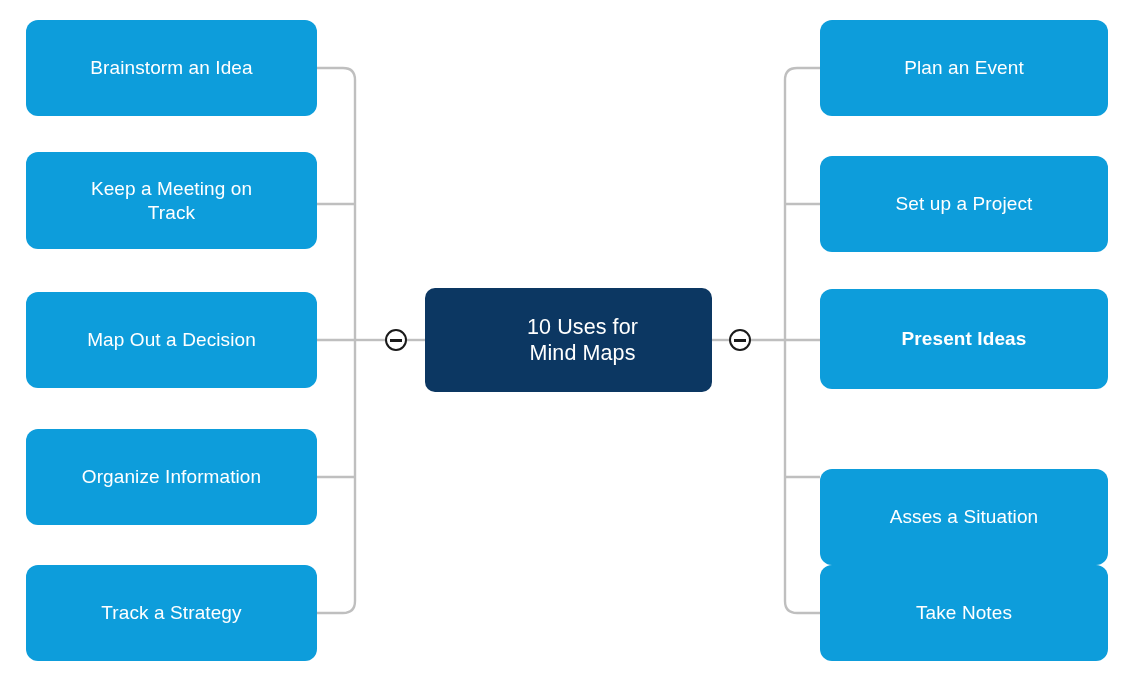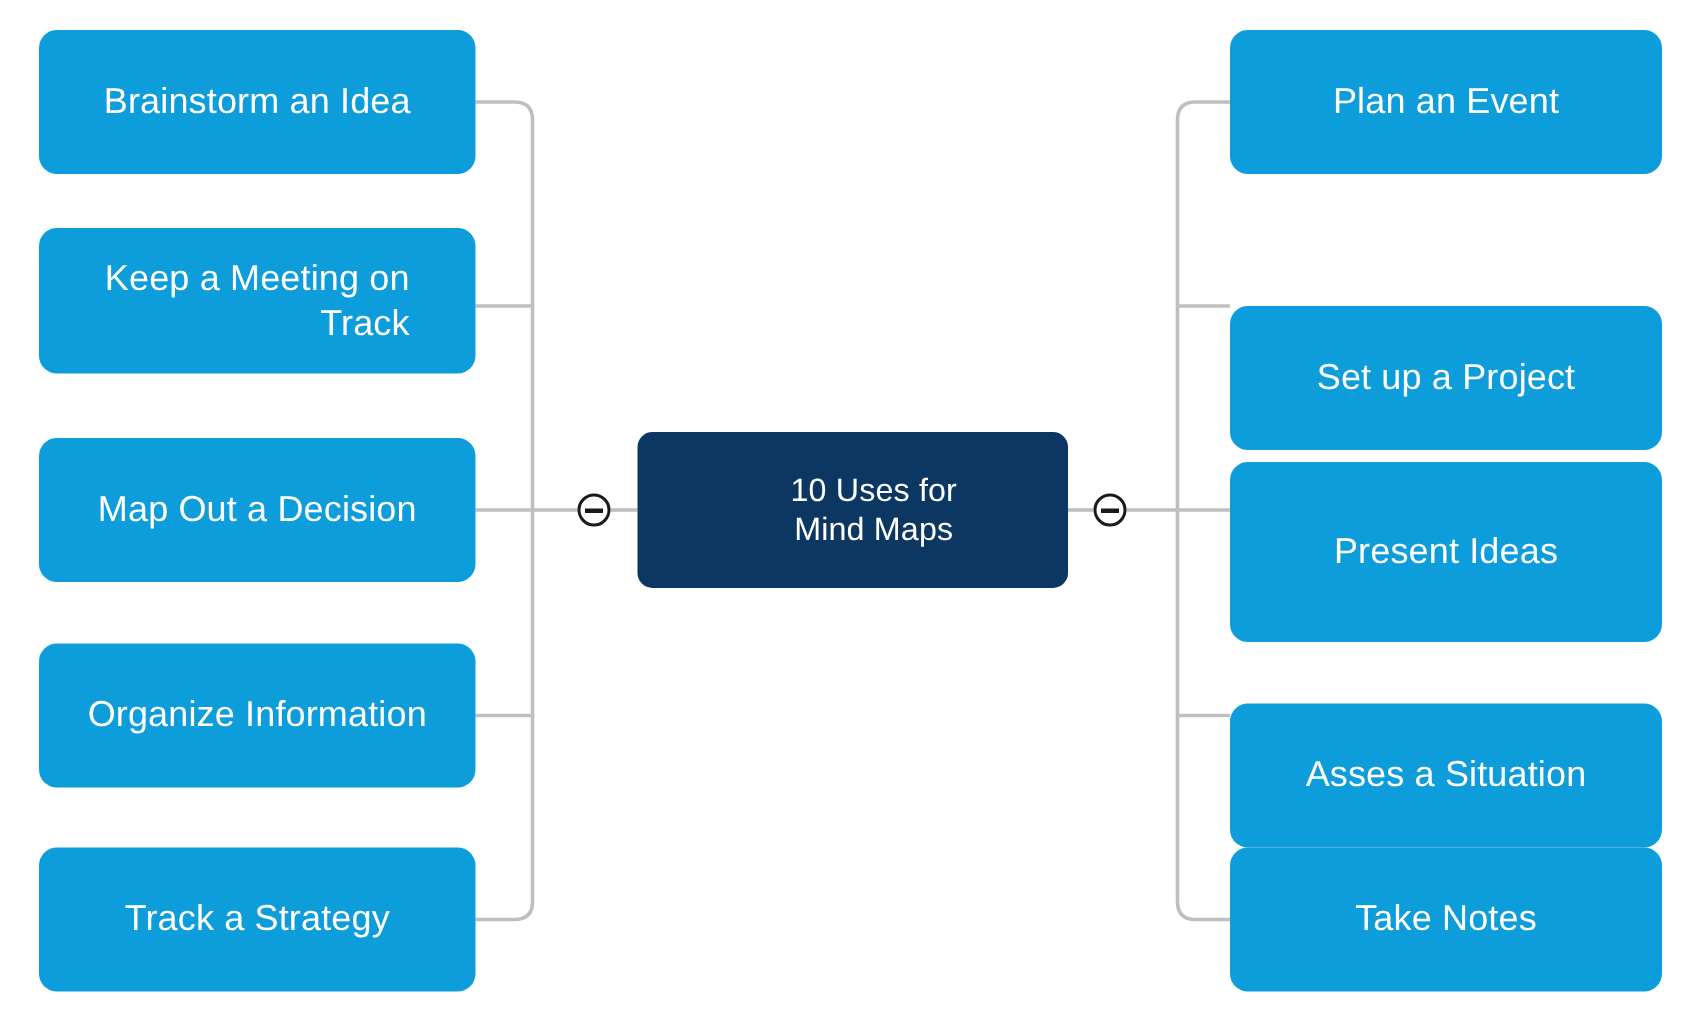--- a/index.html
+++ b/index.html
@@ -34,24 +34,23 @@
     justify-content: center;
     text-align: center;
     color: #ffffff;
     border-radius: 12px;
     line-height: 1.22;
     padding: 4px 12px;
     white-space: pre-line;
   }
   .branch-node {
     background: #0d9ddb;
-    font-size: 24px;
+    font-size: 19px;
     font-weight: 400;
     letter-spacing: 0.1px;
-    text-align: right;
   }
   .center-node {
     background: #0c3762;
     font-size: 21.5px;
     font-weight: 400;
     border-radius: 10px;
     letter-spacing: 0.1px;
     padding-left: 40px;
   }
   .toggle {
@@ -114,21 +113,21 @@
 
   <div class="toggle" style="left:385px; top:329px;"></div>
 
   <div class="toggle" style="left:729px; top:329px;"></div>
 
   <div class="node center-node" style="left:425px; top:288px; width:287px; height:104px;">10 Uses for
 Mind Maps</div>
 
   <div class="node branch-node" style="left:820px; top:20px; width:288px; height:96px;">Plan an Event</div>
 
-  <div class="node branch-node" style="left:820px; top:156px; width:288px; height:96px;margin-top:48px;">Set up a Project</div>
+  <div class="node branch-node" style="left:820px; top:156px; width:288px; height:96px;">Set up a Project</div>
 
-  <div class="node branch-node" style="left:820px; top:308px; width:288px; height:120px;">Present Ideas</div>
+  <div class="node branch-node" style="left:820px; top:289px; width:288px; height:100px;font-weight:bold;">Present Ideas</div>
 
   <div class="node branch-node" style="left:820px; top:429px; width:288px; height:96px;margin-top:40px;">Asses a Situation</div>
 
   <div class="node branch-node" style="left:820px; top:565px; width:288px; height:96px;">Take Notes</div>
 
 </div>
 
 </body></html>

